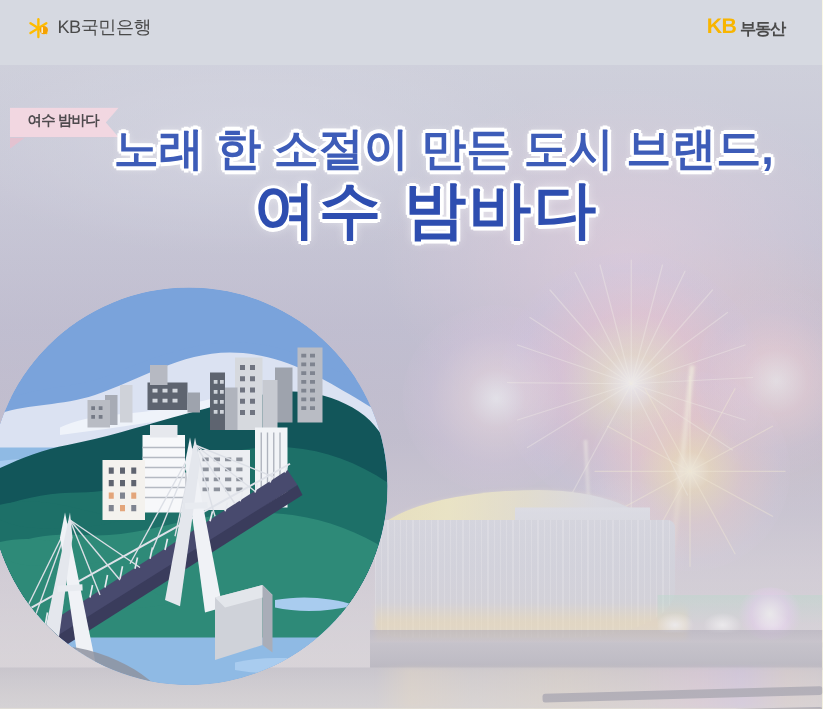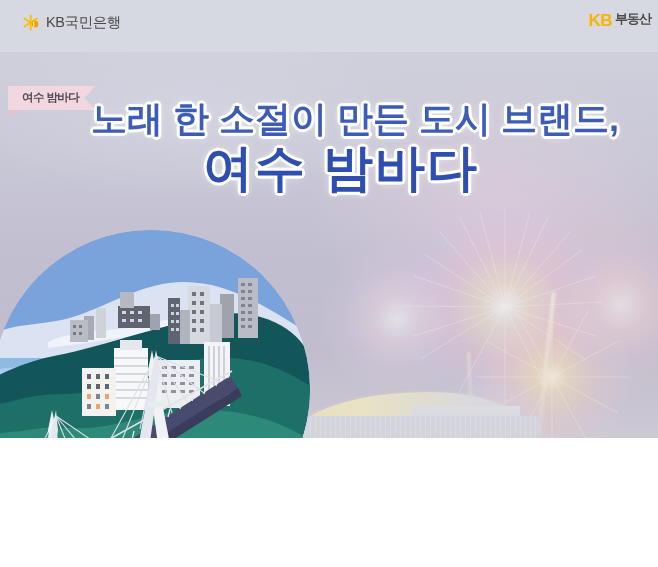--- a/index.html
+++ b/index.html
@@ -7,21 +7,21 @@
     padding: 0;
     background: #ffffff;
   }
   body {
     font-family: "Liberation Sans", sans-serif;
   }
 
   #card {
     position: relative;
     width: 658px;
-    height: 438px;
+    height: 567px;
     overflow: hidden;
     background: #fef9c3;
   }
 
   
   #header {
     position: absolute;
     left: 0; top: 0;
     width: 658px; height: 52px;
     background: #d6d9e1;
@@ -43,23 +43,23 @@
   .kb-bank-text {
     font-size: 14.5px;
     color: #4a4a4a;
     letter-spacing: -0.4px;
     font-weight: 500;
     white-space: nowrap;
     line-height: 1;
   }
   #kb-realestate-logo {
     position: absolute;
-    right: 7px; top: 12px;
+    right: 30px; top: 12px;
     display: flex;
-    align-items: flex-start;
+    align-items: flex-end;
     gap: 3px;
     white-space: nowrap;
     margin-left: 16px;
   }
   .kb-mark {
     font-size: 17px;
     font-weight: bold;
     color: #f8b500;
     letter-spacing: -0.5px;
     line-height: 1;

